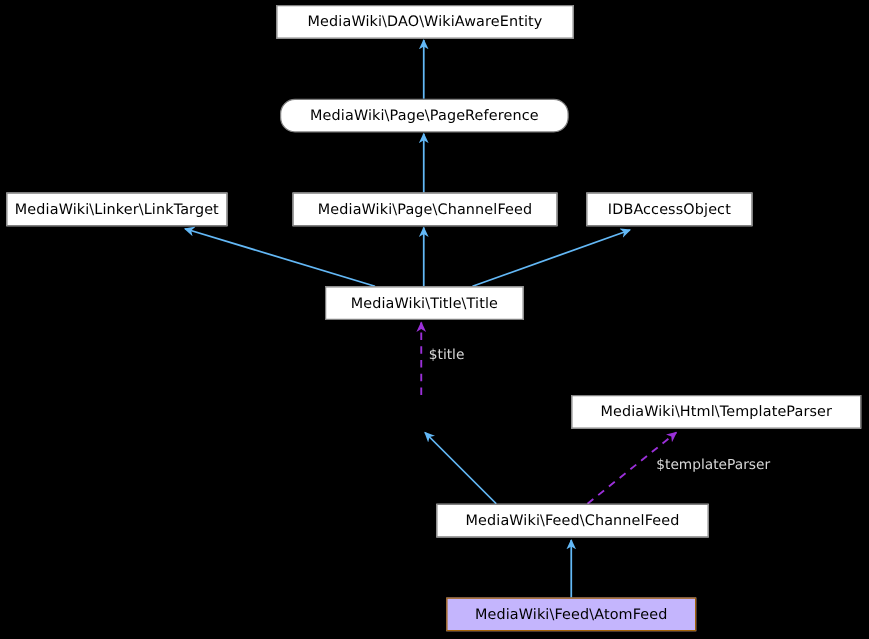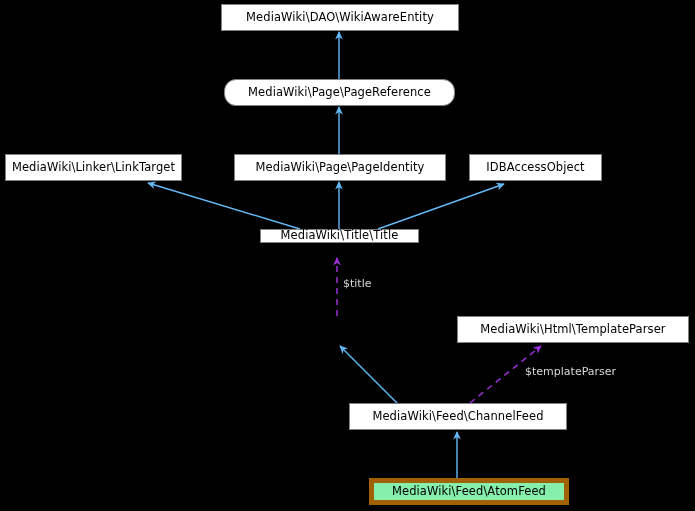--- a/index.html
+++ b/index.html
@@ -32,24 +32,23 @@
     color: #000000;
     font-size: 11.5px;
     line-height: 1;
     display: flex;
     align-items: center;
     justify-content: center;
     white-space: nowrap;
     letter-spacing: 0.1px;
   }
   .node.highlight {
-    background: #86efac;
-    border: 5px solid #a16207;
+    background: #c4b5fd;
+    border: 1px solid #a16207;
     color: #000000;
-    margin-left: 12px;
   }
   .edge-label {
     position: absolute;
     color: #d8d8d8;
     font-size: 11px;
     line-height: 1;
     white-space: nowrap;
     font-family: "DejaVu Sans", sans-serif;
   }
 </style>
@@ -93,28 +92,28 @@
 
   <div class="node" style="left:224px; top:79px; width:231px; height:27px;border-radius:12px;">
     <span>MediaWiki\Page\PageReference</span>
   </div>
 
   <div class="node" style="left:5px; top:154px; width:177px; height:27px;">
     <span>MediaWiki\Linker\LinkTarget</span>
   </div>
 
   <div class="node" style="left:234px; top:154px; width:212px; height:27px;">
-    <span>MediaWiki\Page\PageIdentity</span>
+    <span>MediaWiki\Page\ChannelFeed</span>
   </div>
 
   <div class="node" style="left:469px; top:154px; width:133px; height:27px;">
     <span>IDBAccessObject</span>
   </div>
 
-  <div class="node" style="left:260px; top:229px; width:159px; height:14px;">
+  <div class="node" style="left:260px; top:229px; width:159px; height:27px;">
     <span>MediaWiki\Title\Title</span>
   </div>
 
 
   <div class="node" style="left:457px; top:316px; width:232px; height:27px;">
     <span>MediaWiki\Html\TemplateParser</span>
   </div>
 
   <div class="node" style="left:349px; top:403px; width:218px; height:27px;">
     <span>MediaWiki\Feed\ChannelFeed</span>

